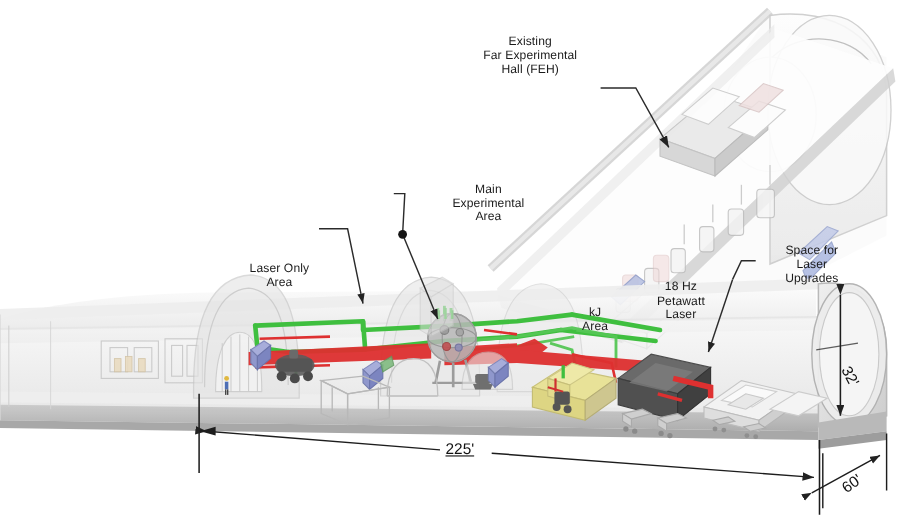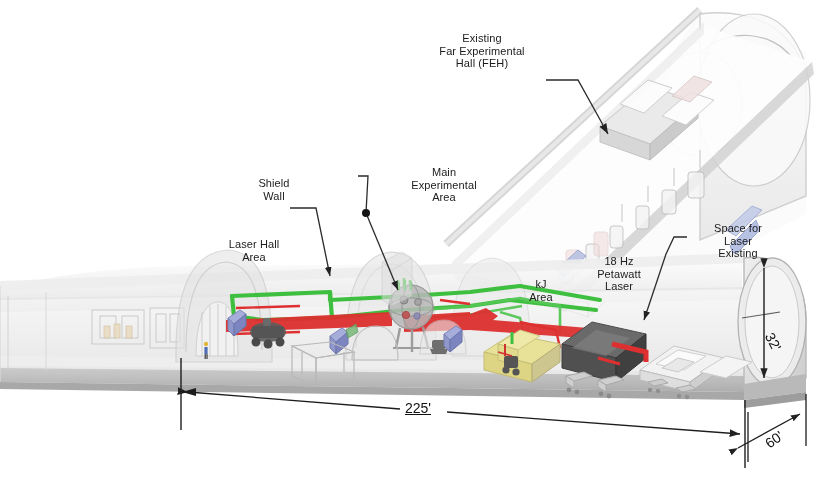--- a/index.html
+++ b/index.html
@@ -381,36 +381,34 @@
 
     <path d="M742,318 L780,312" stroke-width="1.1" opacity=".7"></path>
     <path d="M764,268 L764,378" stroke-width="1.4" marker-start="url(#ahs)" marker-end="url(#ahs)"></path>
 
     <path d="M748,412 L748,462" stroke-width="1.3"></path>
     <path d="M806,394 L806,446" stroke-width="1.3"></path>
     <path d="M738,448 L800,414" stroke-width="1.3" marker-start="url(#ahs)" marker-end="url(#ahs)"></path>
   </g>
 </svg>
 
-<div class="lbl" style="left:196px;top:238px;width:116px;">Laser Hall
+<div class="lbl" style="left:196px;top:238px;width:116px;">Laser Only
 Area</div>
-<div class="lbl" style="left:228px;top:177px;width:92px;">Shield
-Wall</div>
 <div class="lbl" style="left:380px;top:138px;width:128px;margin-top:28px;">Main
 Experimental
 Area</div>
 <div class="lbl" style="left:382px;top:32px;width:200px;">Existing
 Far Experimental
 Hall (FEH)</div>
 <div class="lbl" style="left:508px;top:278px;width:66px;">kJ
 Area</div>
 <div class="lbl" style="left:565px;top:255px;width:108px;">18 Hz
 Petawatt
 Laser</div>
 <div class="lbl" style="left:681px;top:222px;width:114px;">Space for
 Laser
-Existing</div>
+Upgrades</div>
 
 <div class="dim" style="left:405px;top:400px;text-decoration:underline;">225'</div>
 <div class="dim" style="left:776px;top:330px;transform:rotate(62deg);transform-origin:0 0;">32'</div>
 <div class="dim" style="left:762px;top:438px;transform:rotate(-35deg);transform-origin:0 0;">60'</div>
 
 </div>
 
 </body></html>

